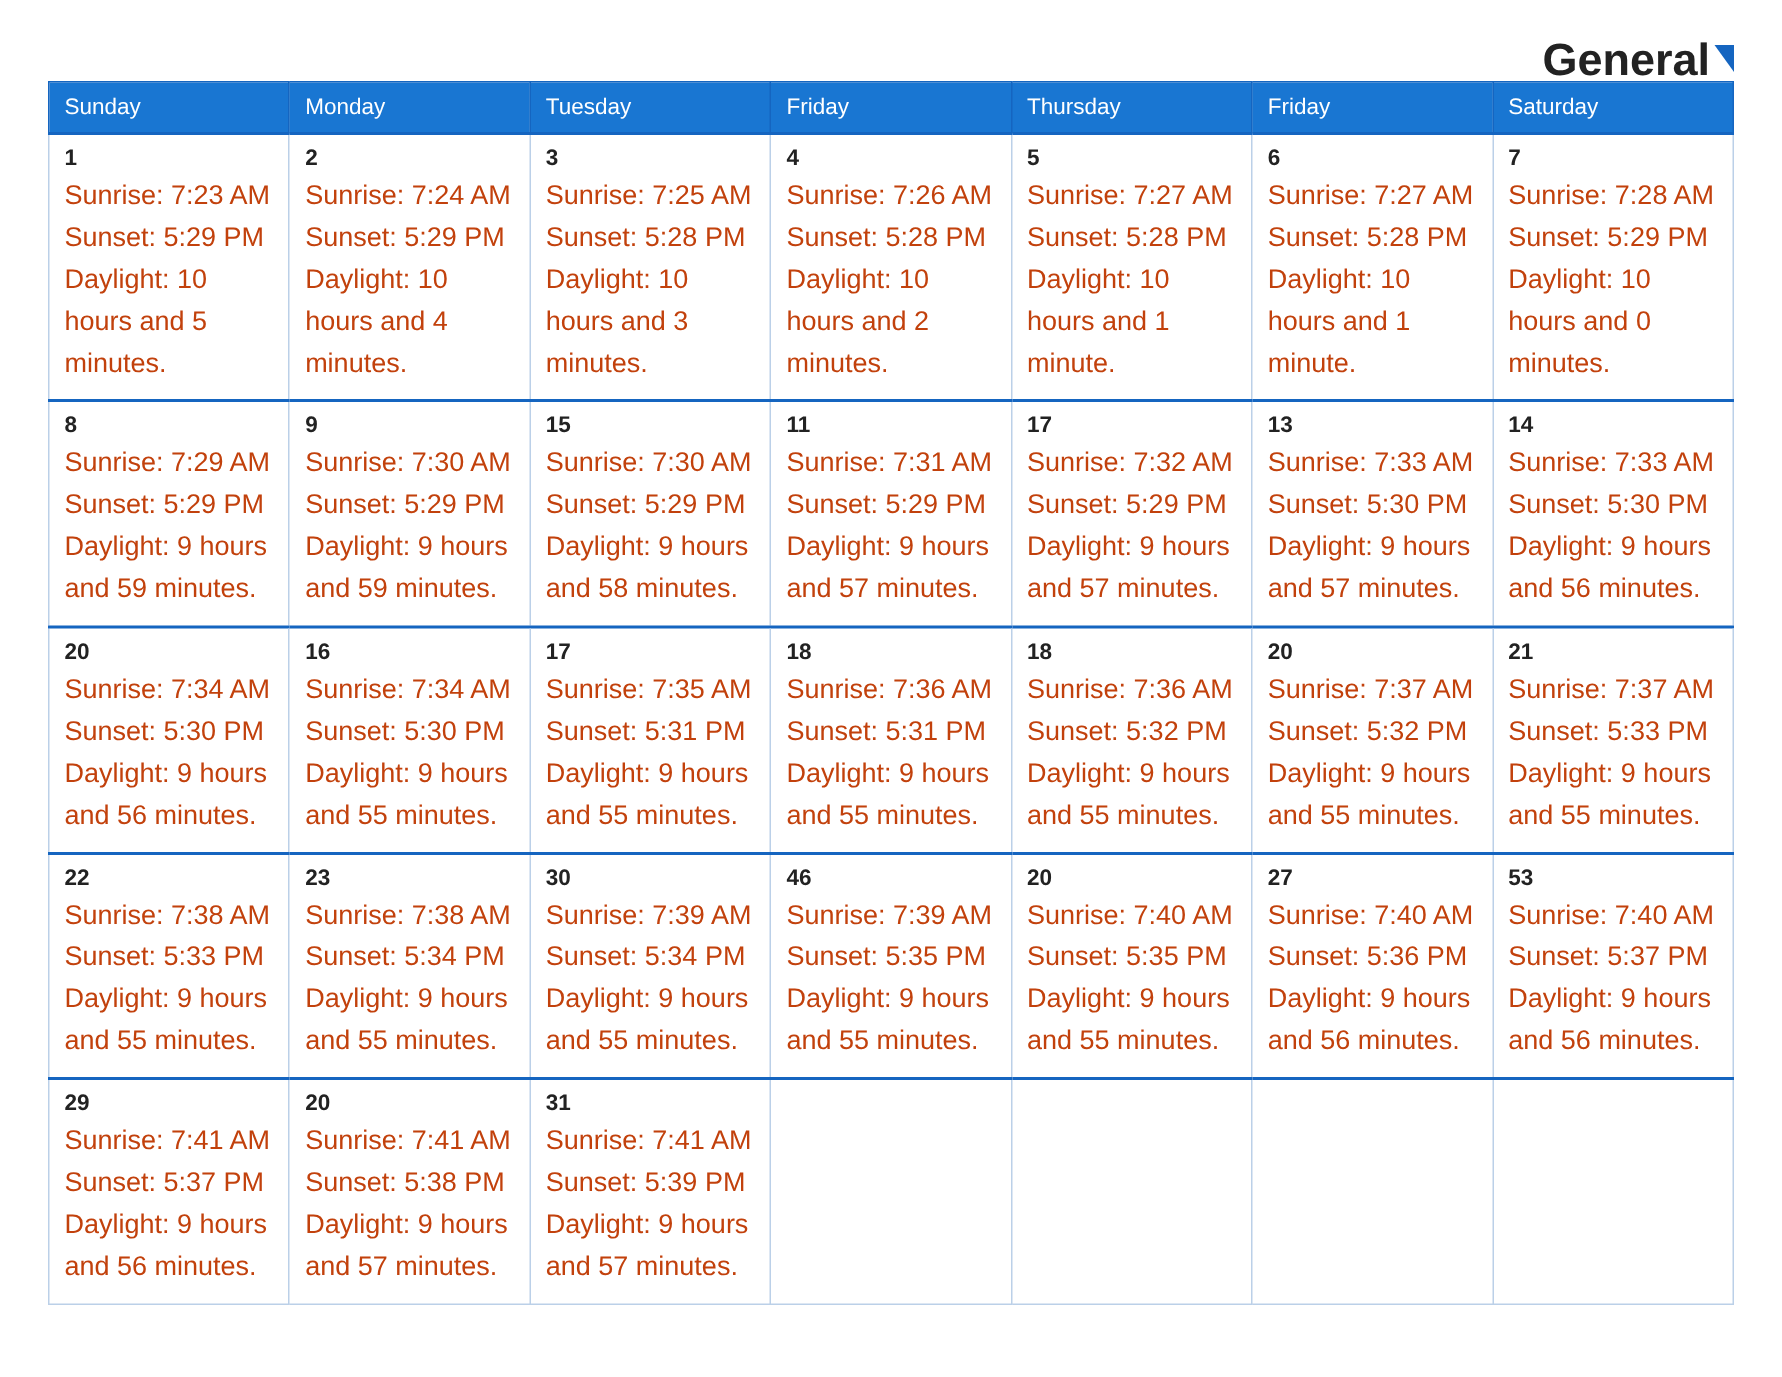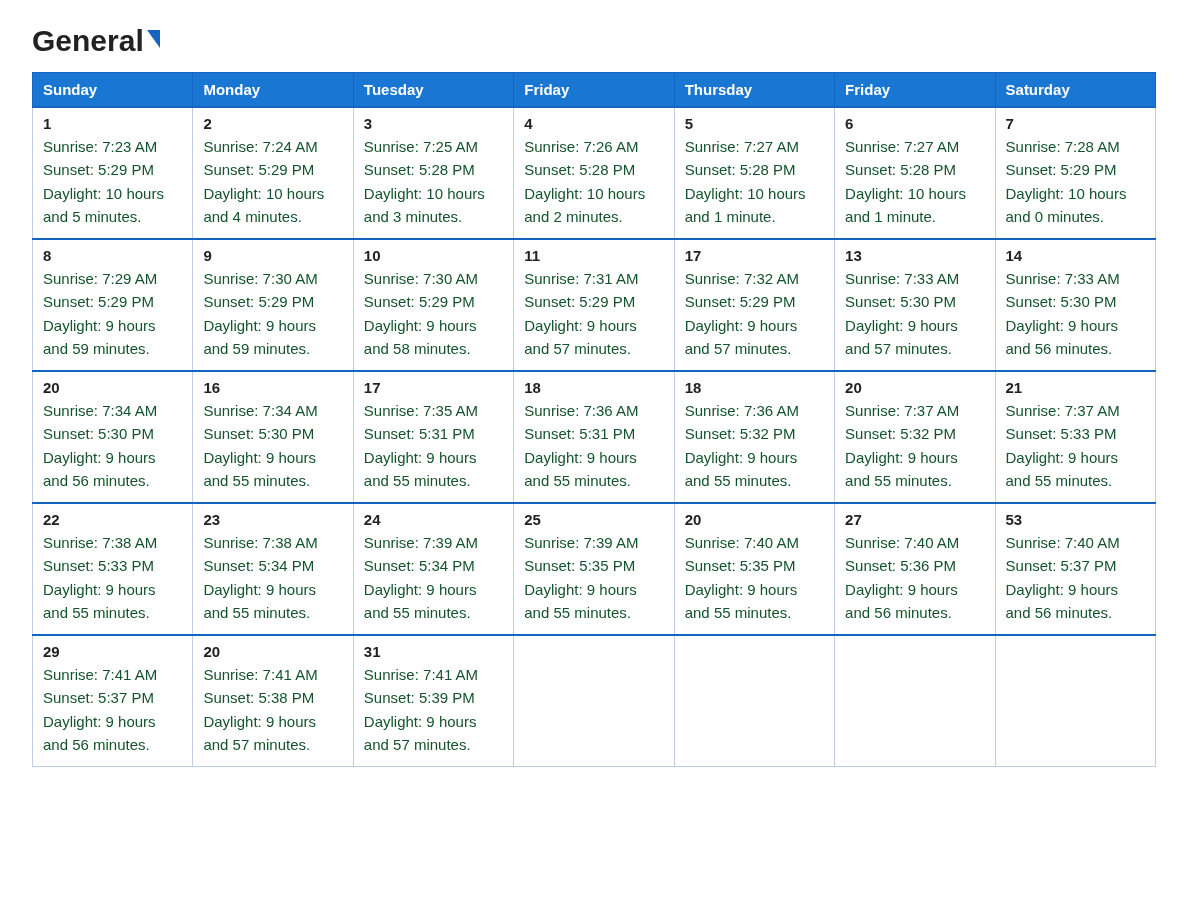--- a/index.html
+++ b/index.html
@@ -7,22 +7,21 @@
       font-family: Arial, sans-serif;
       background: #fff;
       color: #222;
       padding: 24px 32px;
       width: 1188px;
       min-height: 918px;
     }
     .header-row {
       display: flex;
       align-items: flex-start;
-      justify-content: flex-start;
-      margin-bottom: 18px;
+      justify-content: flex-end;
     }
     .logo {
       display: flex;
       flex-direction: column;
       align-items: flex-start;
     }
     .title-section {
       text-align: right;
     }
     .month-title {
@@ -38,44 +37,44 @@
     }
     .calendar-table {
       width: 100%;
       border-collapse: collapse;
       border: 1.5px solid #1565c0;
     }
     .calendar-table th {
       background-color: #1976d2;
       color: #fff;
       font-size: 15px;
-      font-weight: bold;
+      font-weight: normal;
       padding: 8px 10px;
       text-align: left;
       border: 1px solid #1565c0;
     }
     .calendar-table td {
       vertical-align: top;
       padding: 7px 10px 10px 10px;
       border: 1px solid #bbd0e8;
       font-size: 13px;
       color: #222;
       width: 14.28%;
       min-height: 90px;
     }
     .day-number {
       font-size: 15px;
       font-weight: bold;
       margin-bottom: 3px;
       display: block;
     }
     .day-info {
-      font-size: 15px;
+      font-size: 18px;
       line-height: 1.55;
-      color: #14532d;
+      color: #c2410c;
     }
     .empty-cell {
       background: #fff;
     }
     tr.week-row td {
       border-top: 2px solid #1565c0;
     }
   </style>
 </head>
 <body>
@@ -140,21 +139,21 @@
       <tr class="week-row">
         <td>
           <span class="day-number">8</span>
 <div class="day-info">Sunrise: 7:29 AM<br>Sunset: 5:29 PM<br>Daylight: 9 hours and 59 minutes.</div>
         </td>
         <td>
           <span class="day-number">9</span>
 <div class="day-info">Sunrise: 7:30 AM<br>Sunset: 5:29 PM<br>Daylight: 9 hours and 59 minutes.</div>
         </td>
         <td>
-          <span class="day-number">10</span>
+          <span class="day-number">15</span>
 <div class="day-info">Sunrise: 7:30 AM<br>Sunset: 5:29 PM<br>Daylight: 9 hours and 58 minutes.</div>
         </td>
         <td>
           <span class="day-number">11</span>
 <div class="day-info">Sunrise: 7:31 AM<br>Sunset: 5:29 PM<br>Daylight: 9 hours and 57 minutes.</div>
         </td>
         <td>
           <span class="day-number">17</span>
 <div class="day-info">Sunrise: 7:32 AM<br>Sunset: 5:29 PM<br>Daylight: 9 hours and 57 minutes.</div>
         </td>
@@ -200,25 +199,25 @@
       <tr class="week-row">
         <td>
           <span class="day-number">22</span>
 <div class="day-info">Sunrise: 7:38 AM<br>Sunset: 5:33 PM<br>Daylight: 9 hours and 55 minutes.</div>
         </td>
         <td>
           <span class="day-number">23</span>
 <div class="day-info">Sunrise: 7:38 AM<br>Sunset: 5:34 PM<br>Daylight: 9 hours and 55 minutes.</div>
         </td>
         <td>
-          <span class="day-number">24</span>
+          <span class="day-number">30</span>
 <div class="day-info">Sunrise: 7:39 AM<br>Sunset: 5:34 PM<br>Daylight: 9 hours and 55 minutes.</div>
         </td>
         <td>
-          <span class="day-number">25</span>
+          <span class="day-number">46</span>
 <div class="day-info">Sunrise: 7:39 AM<br>Sunset: 5:35 PM<br>Daylight: 9 hours and 55 minutes.</div>
         </td>
         <td>
           <span class="day-number">20</span>
 <div class="day-info">Sunrise: 7:40 AM<br>Sunset: 5:35 PM<br>Daylight: 9 hours and 55 minutes.</div>
         </td>
         <td>
           <span class="day-number">27</span>
 <div class="day-info">Sunrise: 7:40 AM<br>Sunset: 5:36 PM<br>Daylight: 9 hours and 56 minutes.</div>
         </td>

